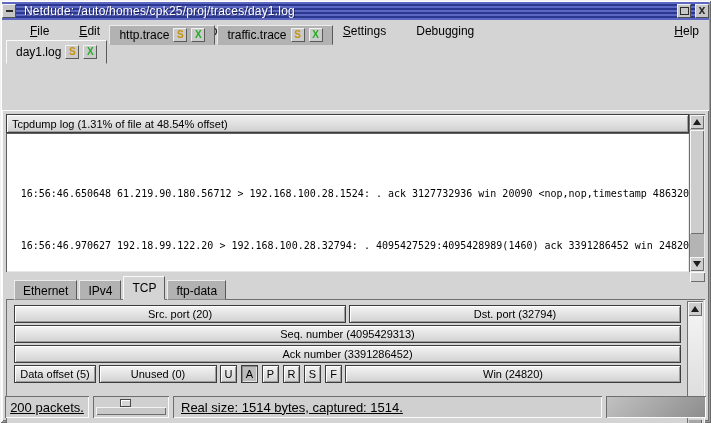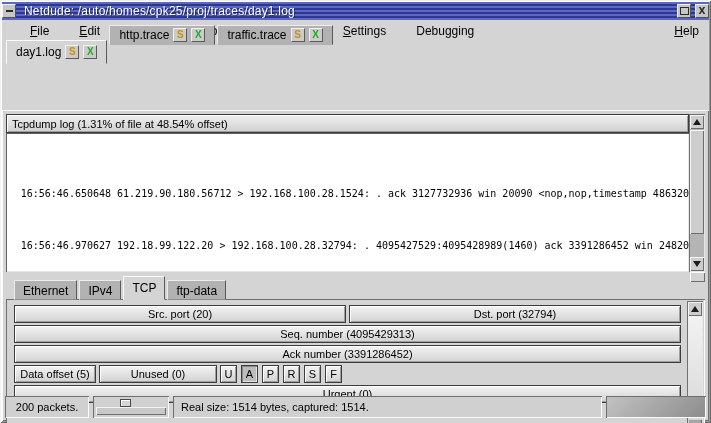--- a/index.html
+++ b/index.html
@@ -173,22 +173,22 @@
     color:#2e0404;
   }
 
   
   .statusbar {
     position:absolute; left:1px; right:1px; bottom:1px; height:26px;
     display:flex; gap:4px; padding:2px; box-sizing:border-box; align-items:stretch;
   }
   .status-box {
     box-shadow: inset 1px 1px 0 #6e6e6e, inset -1px -1px 0 #fafafa;
-    background:#d0d0d0; font-size:11px; display:flex; align-items:center;
-    white-space:nowrap; overflow:hidden; box-sizing:border-box;
+    background:#d0d0d0; font-size:13px; display:flex; align-items:center;
+    white-space:nowrap; overflow:hidden; box-sizing:border-box;text-decoration:underline;
   }
   .sb-packets { width:84px; justify-content:center; flex:0 0 auto; }
   .sb-slider  { width:76px; flex:0 0 auto; position:relative; }
   .sb-size    { flex:1; padding-left:8px; }
   .sb-progress{ width:100px; flex:0 0 auto; background:linear-gradient(135deg,#c2c2c2,#8c8c8c); }
   .slider-trough {
     position:absolute; left:3px; right:3px; bottom:3px; height:8px; background:#c9c9c9;
     box-shadow: inset 1px 1px 0 #f4f4f4, inset -1px -1px 0 #6e6e6e;
   }
   .slider-handle {
@@ -327,23 +327,23 @@
               <div class="flag-btn pressed">A</div>
 
               <div class="flag-btn">P</div>
 
               <div class="flag-btn">R</div>
 
               <div class="flag-btn">S</div>
 
               <div class="flag-btn">F</div>
             </div>
-        </div>
-        <div class="frow">
-          <div class="fbtn grow">Urgent (0)</div>
+          <div class="fbtn grow">Win (24820)</div>
+        </div>
+        <div class="frow">
         </div>
       </div>
       <div class="vscroll decode-sb">
         <div class="track"></div>
         <div class="sb-btn up">
           <span class="tri-up"></span>
         </div>
         <div class="sb-thumb"></div>
         <div class="sb-btn down">
           <span class="tri-down"></span>

